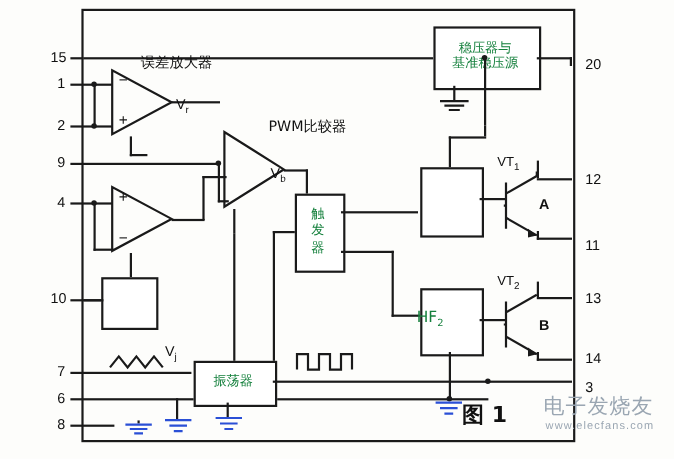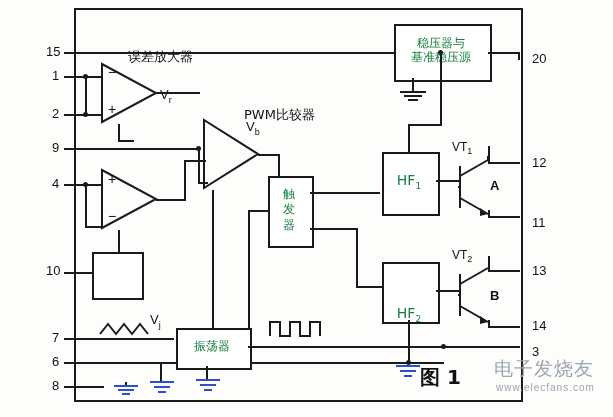--- a/index.html
+++ b/index.html
@@ -122,21 +122,21 @@
   <div class="wire h" style="left:76px;top:272px;width:18px;"></div>
 
   <div class="wire v" style="left:85px;top:114px;height:0px;"></div>
 
   <div class="tri" style="left:202px;top:118px;">
     <svg width="60" height="72" viewBox="0 0 60 72">
       <path d="M2 2 L2 70 L56 36 Z" fill="none" stroke="#1a1a1a" stroke-width="2"></path>
     </svg>
   </div>
   <div class="lbl cn" style="left:204px;top:106px;font-size:13px;margin-left:40px;">PWM比较器</div>
-  <div class="lbl" style="left:246px;top:119px;font-size:13px;">V<span class="sub">b</span></div>
+  <div class="lbl" style="left:246px;top:150px;font-size:13px;">V<span class="sub">b</span></div>
   <div class="wire h" style="left:258px;top:154px;width:22px;"></div>
   <div class="wire v" style="left:278px;top:154px;height:30px;"></div>
 
   <div class="wire v" style="left:198px;top:148px;height:36px;"></div>
   <div class="wire h" style="left:198px;top:182px;width:10px;"></div>
 
   <div class="wire v" style="left:212px;top:190px;height:22px;"></div>
 
   <div class="box" style="left:268px;top:176px;width:42px;height:68px;"></div>
   <div class="boxlabel cn" style="left:268px;top:176px;width:42px;height:68px;">
@@ -144,26 +144,23 @@
   </div>
 
   <div class="wire h" style="left:310px;top:192px;width:70px;"></div>
   <div class="wire h" style="left:310px;top:228px;width:48px;"></div>
   <div class="wire v" style="left:356px;top:228px;height:60px;"></div>
   <div class="wire h" style="left:356px;top:286px;width:26px;"></div>
   <div class="wire v" style="left:248px;top:210px;height:128px;"></div>
   <div class="wire h" style="left:248px;top:210px;width:20px;"></div>
 
   <div class="box" style="left:382px;top:152px;width:54px;height:60px;"></div>
-  <div class="boxlabel" style="left:382px;top:152px;width:54px;height:60px;">
-    <span style="font-size:14px;">HF<span class="sub">1</span></span>
-  </div>
 
   <div class="box" style="left:382px;top:262px;width:54px;height:58px;"></div>
-  <div class="boxlabel" style="left:382px;top:262px;width:54px;height:58px;margin-top:24px;">
+  <div class="boxlabel" style="left:364px;top:262px;width:54px;height:58px;">
     <span style="font-size:14px;">HF<span class="sub">2</span></span>
   </div>
 
   <div class="wire v" style="left:440px;top:52px;height:62px;"></div>
   <div class="wire v" style="left:440px;top:114px;height:10px;"></div>
   <div class="wire h" style="left:408px;top:124px;width:34px;"></div>
   <div class="wire v" style="left:408px;top:124px;height:28px;"></div>
 
   <div class="wire h" style="left:436px;top:180px;width:24px;"></div>
   <div class="wire h" style="left:436px;top:290px;width:24px;"></div>

